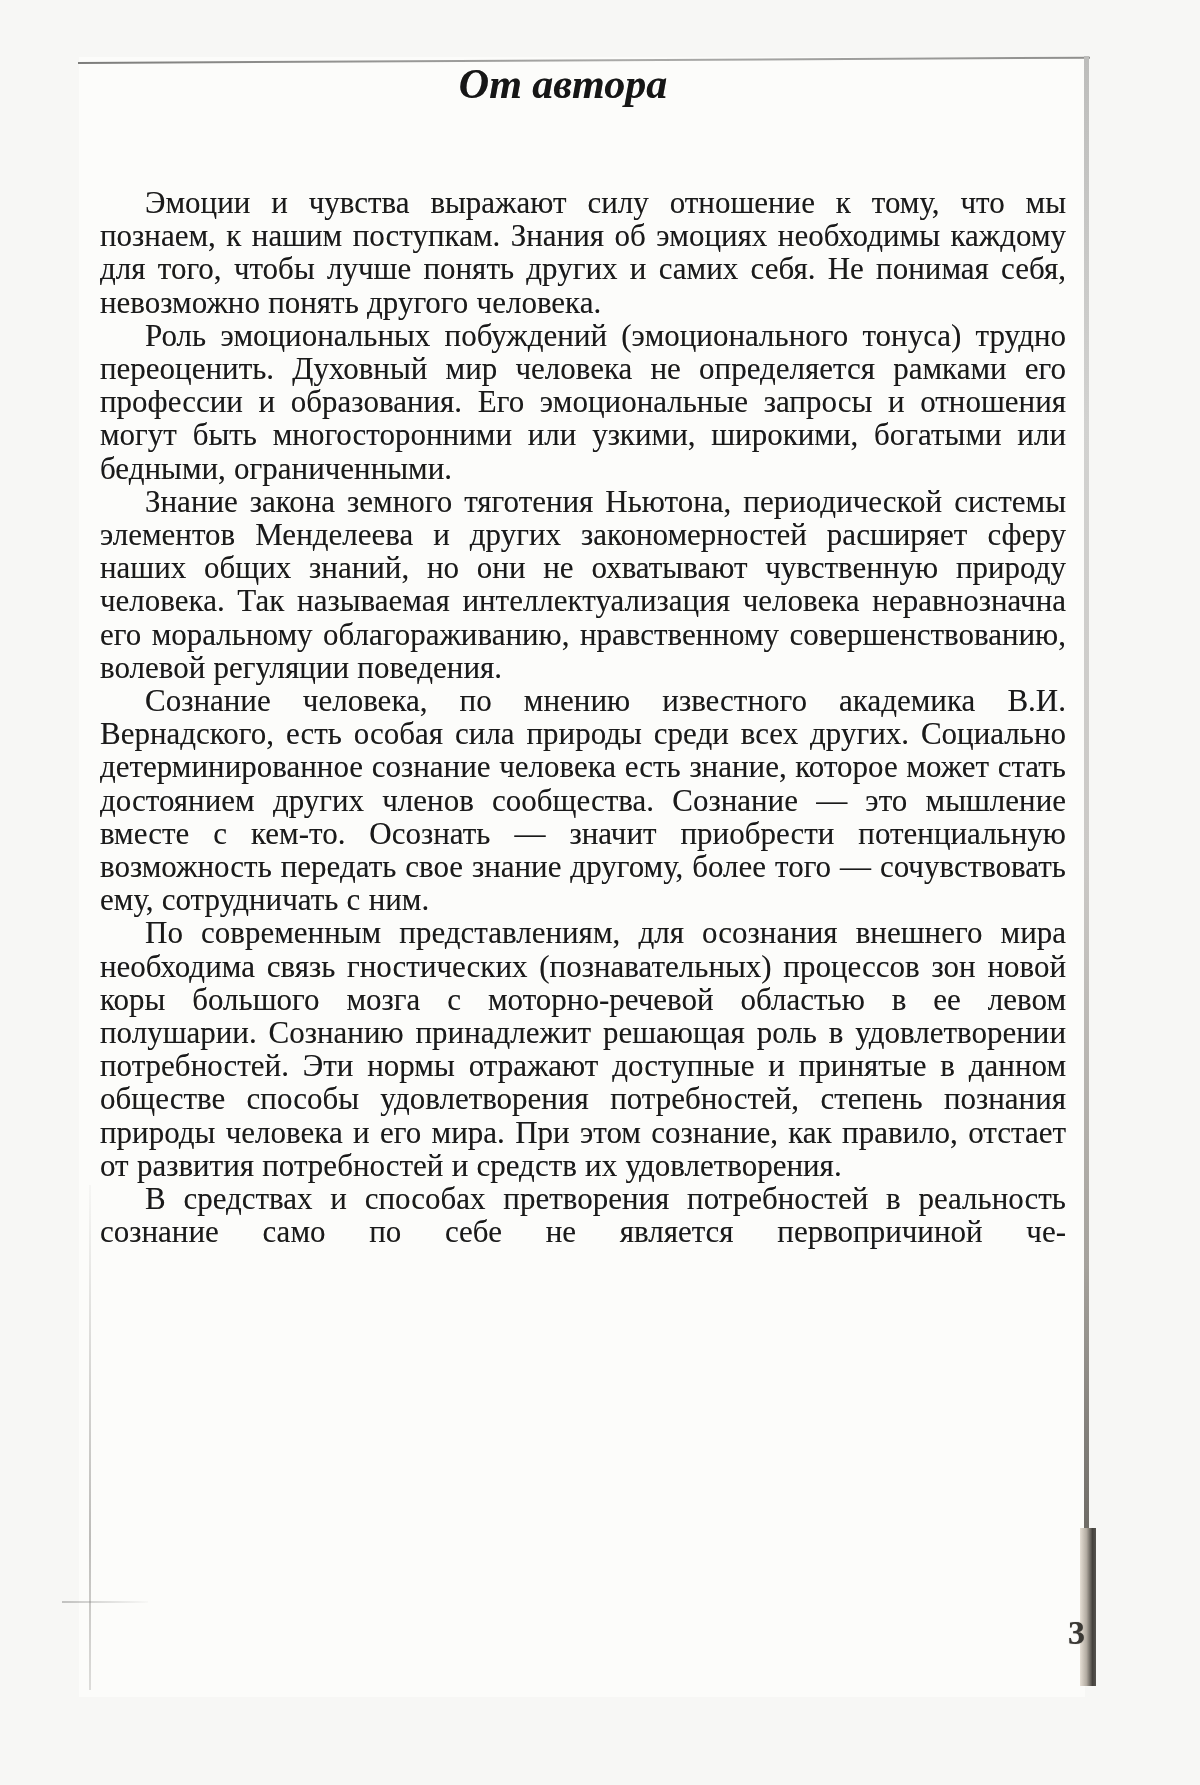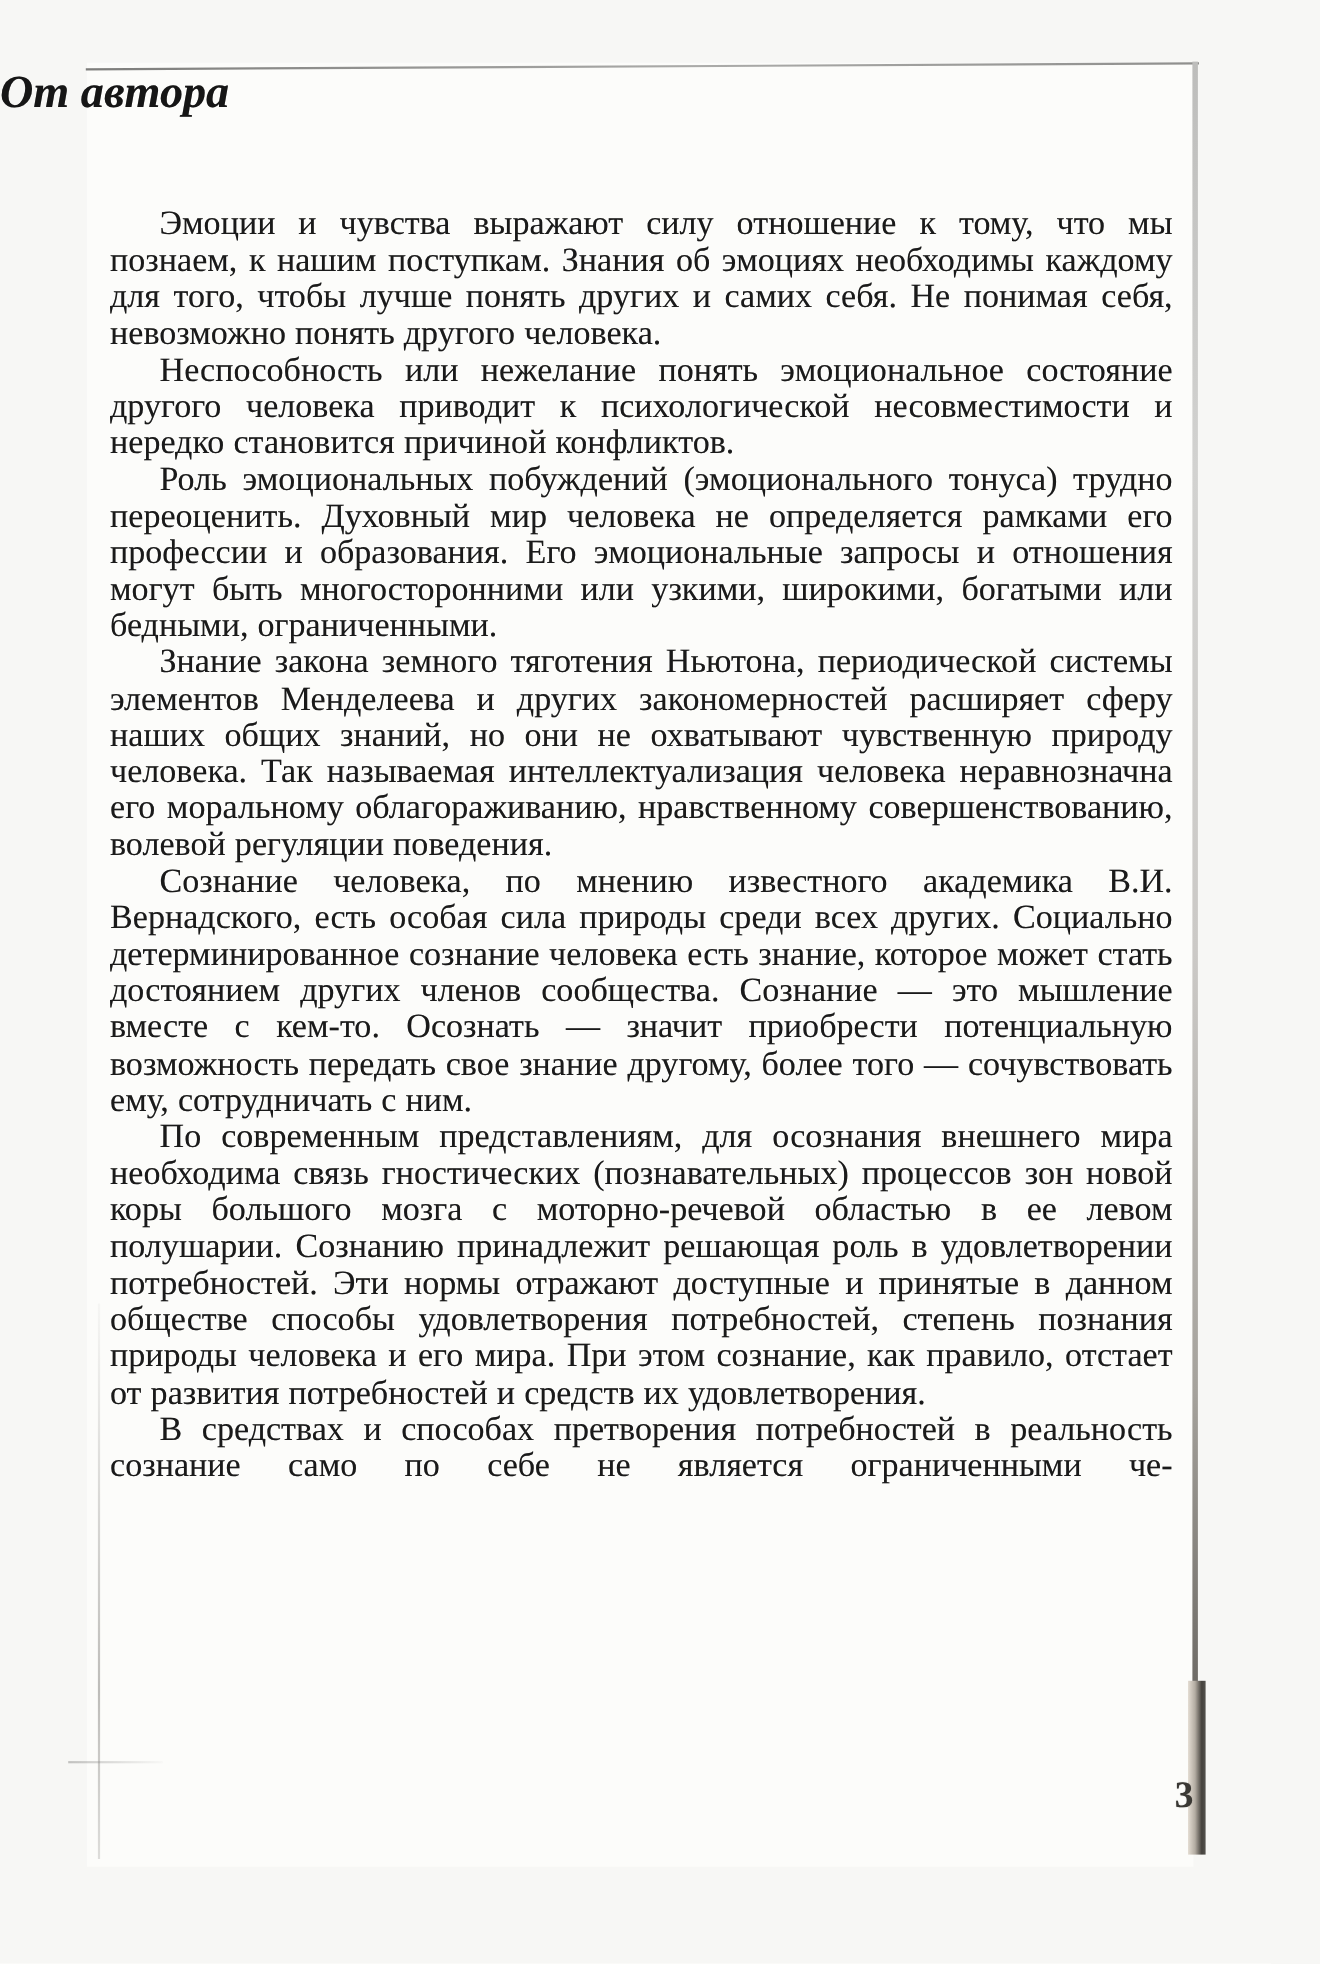--- a/index.html
+++ b/index.html
@@ -72,20 +72,21 @@
     background: linear-gradient(to right,
       rgba(128,128,126,0.45), rgba(170,170,168,0.05));
   }
   
   .page-title {
     position: absolute;
     top: 62px;
     left: 0;
     width: 1126px;
     margin: 0;
+    text-align: center;
     font-size: 42px;
     line-height: 44px;
     font-weight: bold;
     font-style: italic;
     color: #161616;
     text-shadow: 0 0 0.6px rgba(20,20,20,0.45);
   }
   .text-block {
     position: absolute;
     left: 100px;
@@ -126,23 +127,22 @@
   <div class="edge-top"></div>
   <div class="edge-right"></div>
   <div class="edge-right-shadow"></div>
   <div class="edge-left"></div>
   <div class="edge-bottom"></div>
 
   <h1 class="page-title">От автора</h1>
 
   <main class="text-block">
       <p>Эмоции и чувства выражают силу отношение к тому, что мы познаем, к нашим поступкам. Знания об эмоциях необходимы каждому для того, чтобы лучше понять других и самих себя. Не понимая себя, невозможно понять другого человека.</p>
-      <p>Неспособность или нежелание понять эмоциональное состояние другого человека приводит к психологической несовместимости и нередко становится причиной конфликтов.</p>
       <p>Роль эмоциональных побуждений (эмоционального тонуса) трудно переоценить. Духовный мир человека не определяется рамками его профессии и образования. Его эмоциональные запросы и отношения могут быть многосторонними или узкими, широкими, богатыми или бедными, ограниченными.</p>
       <p>Знание закона земного тяготения Ньютона, периодической системы элементов Менделеева и других закономерностей расширяет сферу наших общих знаний, но они не охватывают чувственную природу человека. Так называемая интеллектуализация человека неравнозначна его моральному облагораживанию, нравственному совершенствованию, волевой регуляции поведения.</p>
       <p>Сознание человека, по мнению известного академика В.И. Вернадского, есть особая сила природы среди всех других. Социально детерминированное сознание человека есть знание, которое может стать достоянием других членов сообщества. Сознание — это мышление вместе с кем-то. Осознать — значит приобрести потенциальную возможность передать свое знание другому, более того — сочувствовать ему, сотрудничать с ним.</p>
       <p>По современным представлениям, для осознания внешнего мира необходима связь гностических (познавательных) процессов зон новой коры большого мозга с моторно-речевой областью в ее левом полушарии. Сознанию принадлежит решающая роль в удовлетворении потребностей. Эти нормы отражают доступные и принятые в данном обществе способы удовлетворения потребностей, степень познания природы человека и его мира. При этом сознание, как правило, отстает от развития потребностей и средств их удовлетворения.</p>
-      <p class="continued">В средствах и способах претворения потребностей в реальность сознание само по себе не является ограниченными че-</p>
+      <p class="continued">В средствах и способах претворения потребностей в реальность сознание само по себе не является первопричиной че-</p>
     </main>
 
   <div class="page-number">3</div>
 
 </div>
 
 </body></html>

